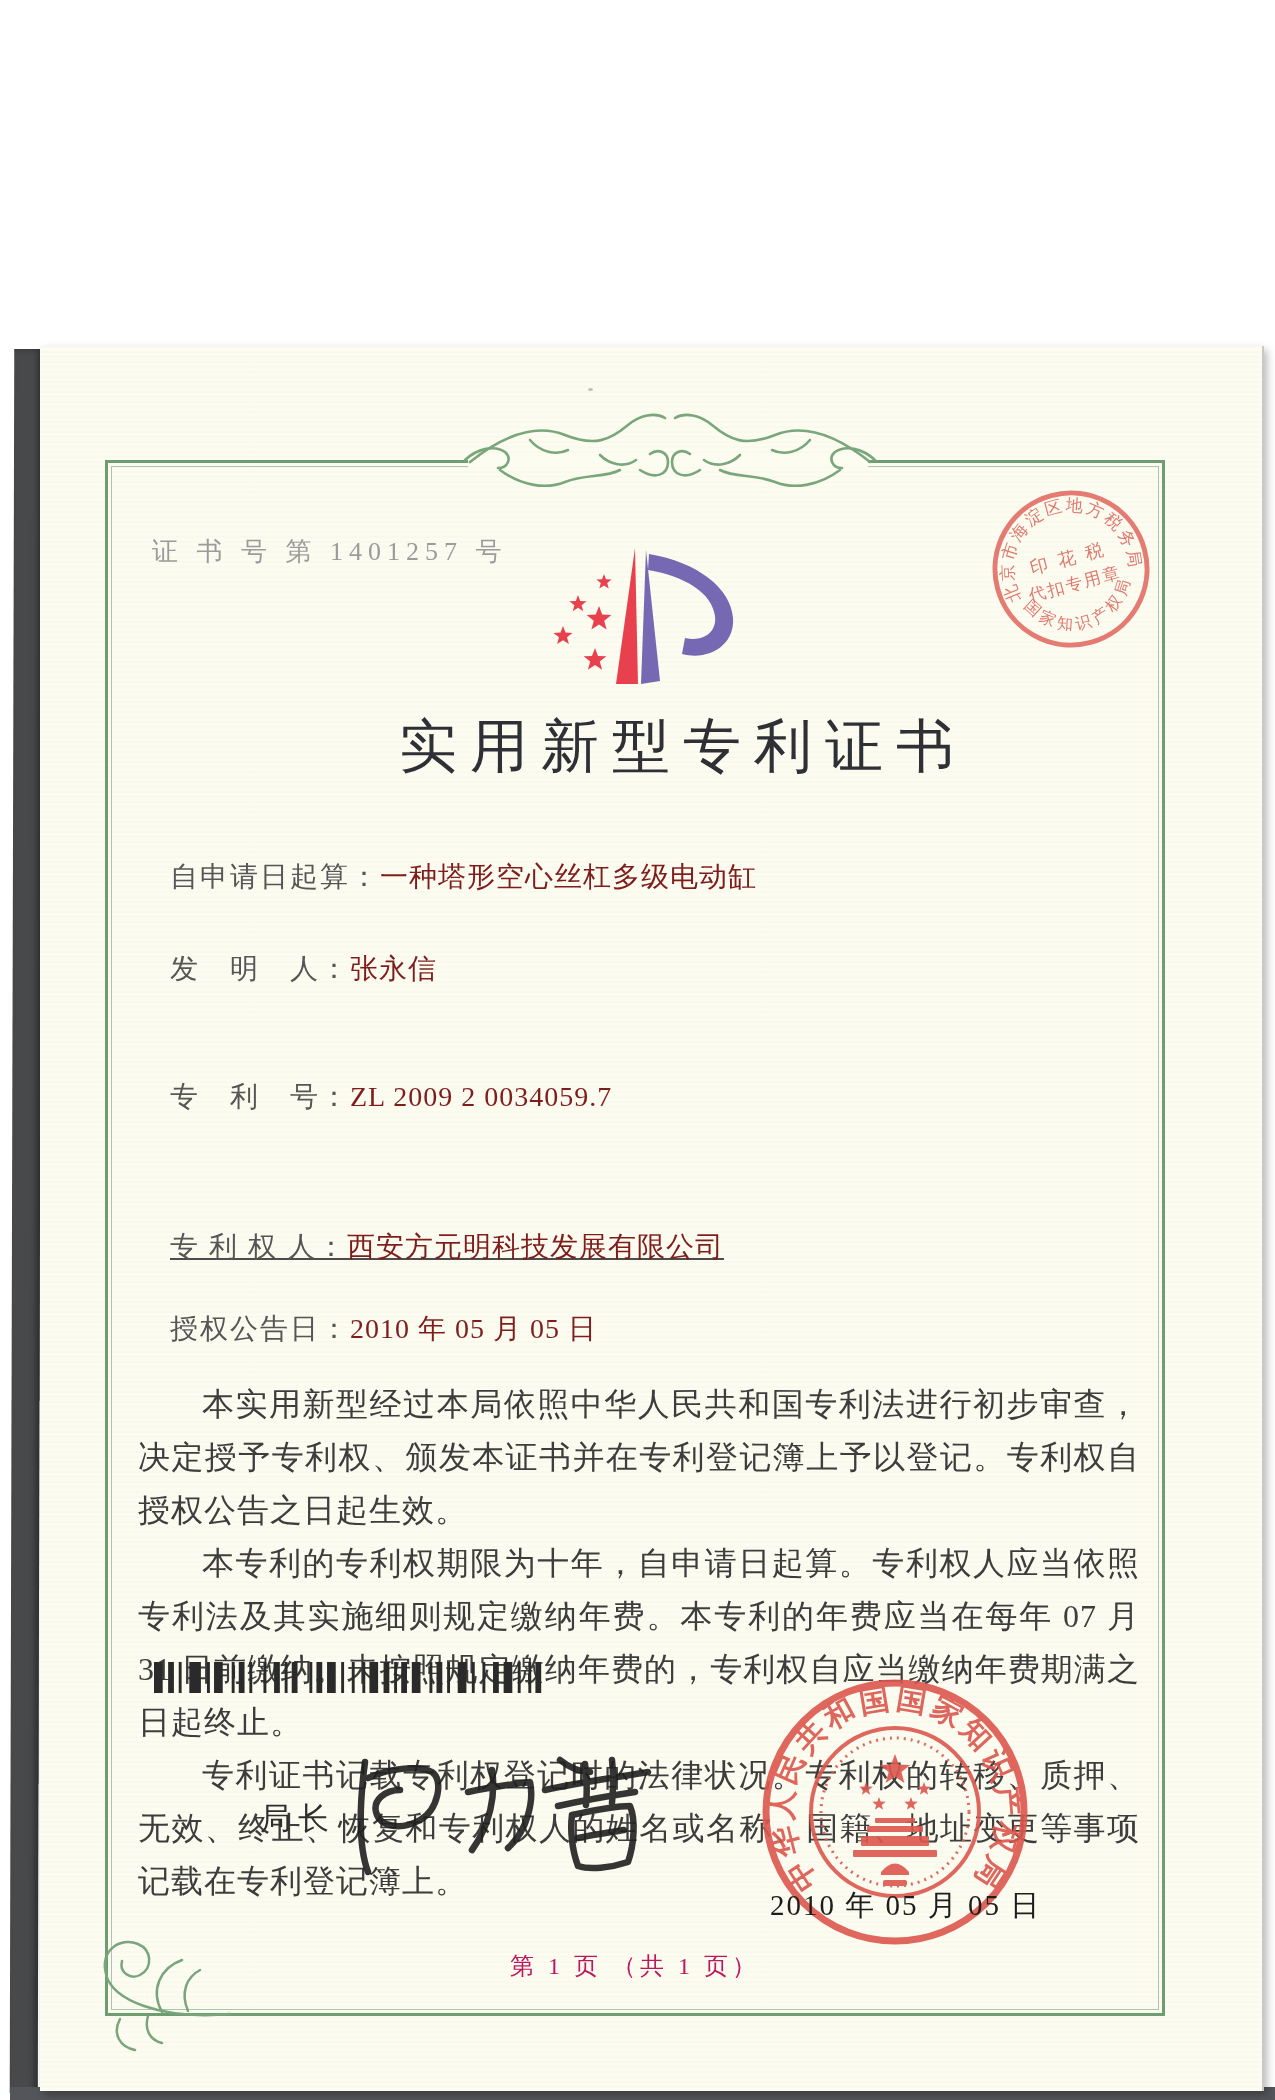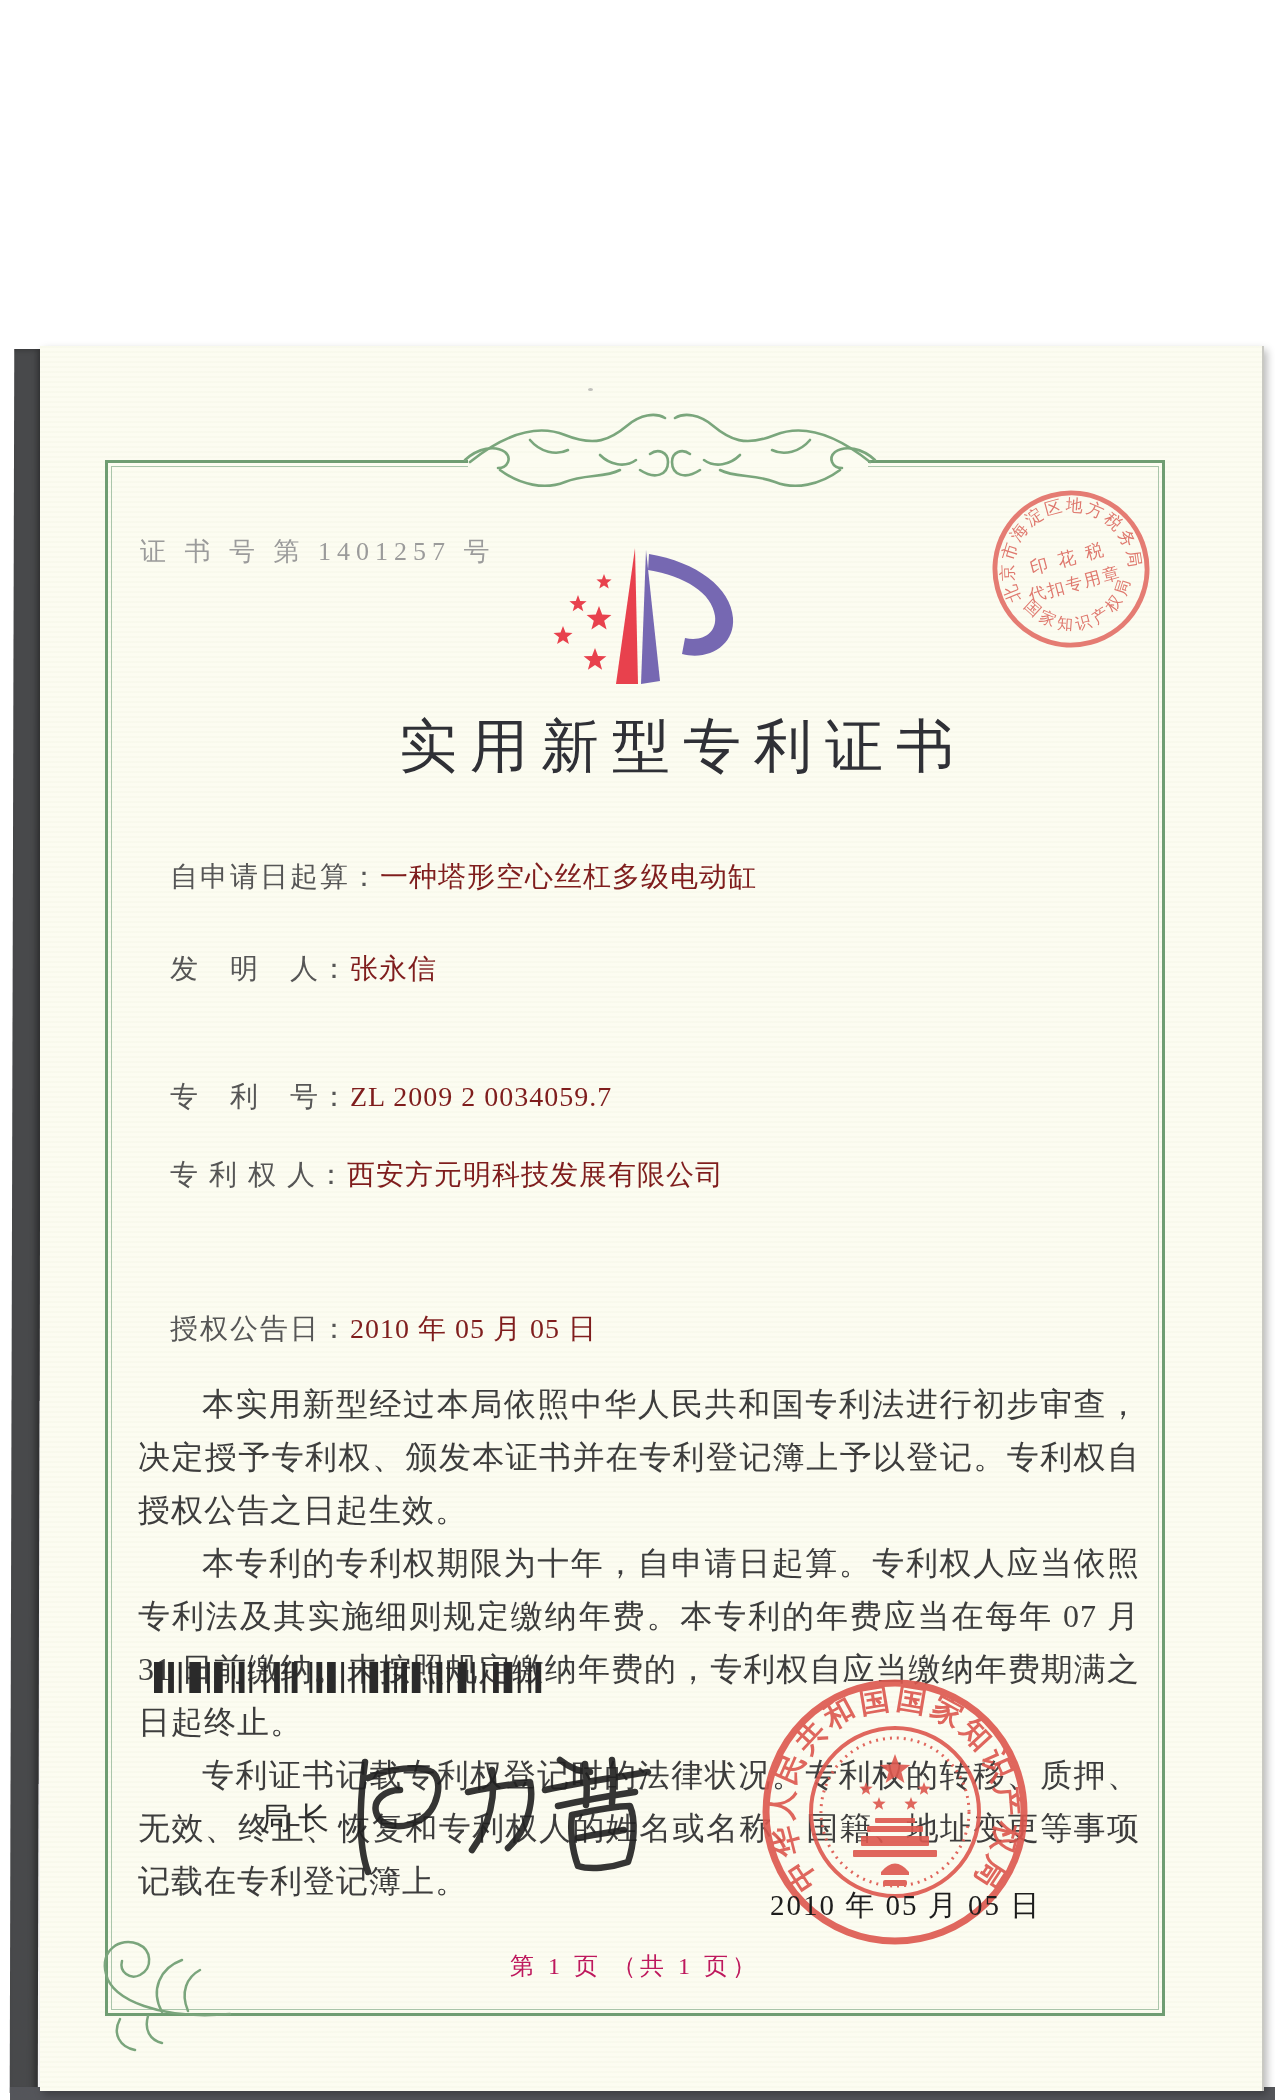--- a/index.html
+++ b/index.html
@@ -12,21 +12,21 @@
   .left-strip{left:12px;top:349px;width:28px;height:1744px;background:#48494b;
     box-shadow:inset -4px 0 6px rgba(0,0,0,.35);transform:rotate(.15deg);}
   .bottom-strip{left:10px;top:2087px;width:1265px;height:13px;background:#54555a;}
   .page{
     left:40px;top:346px;width:1222px;height:1745px;background:#fcfcf1;
     background-image:repeating-linear-gradient(to bottom,rgba(205,215,180,.07) 0 2px,rgba(255,255,255,0) 2px 5px);
     box-shadow:3px 4px 8px rgba(0,0,0,.28);border-right:2px solid #c9c9c3;
   }
   .frame{left:105px;top:460px;width:1060px;height:1556px;border:3px solid #6f9d72;box-sizing:border-box;}
   .frame-inner{position:absolute;inset:3px;border:1px solid #a9c5aa;}
-  .cert-no{left:140px;top:534px;font-size:26px;letter-spacing:6px;color:#9b9b9b;}
+  .cert-no{left:152px;top:534px;font-size:26px;letter-spacing:6px;color:#9b9b9b;}
   .page-title{left:105px;top:708px;width:1156px;text-align:center;font-size:58px;
     letter-spacing:13px;color:#2f3036;font-weight:500;}
   .field-row{left:170px;font-size:28px;color:#4c4c4c;white-space:nowrap;}
   .field-row .lbl{letter-spacing:2px;color:#565656;}
   .field-row .val{color:#7f1d1d;letter-spacing:1px;}
   .body-text{left:138px;top:1378px;width:1002px;font-size:32px;line-height:53px;
     color:#3d3d3d;text-align:justify;}
   .body-text p{margin:0;text-indent:2em;letter-spacing:1px;}
   .director{left:260px;top:1798px;font-size:31px;letter-spacing:7px;color:#2e2e2e;}
   .issue-date{left:770px;top:1886px;width:310px;font-size:29px;letter-spacing:2px;color:#1d1d1d;z-index:6;}
@@ -106,21 +106,21 @@
 
   <div class="abs field-row" style="top:858px;">
     <span class="lbl">自申请日起算：</span><span class="val">一种塔形空心丝杠多级电动缸</span>
   </div>
   <div class="abs field-row" style="top:950px;">
     <span class="lbl">发　明　人：</span><span class="val">张永信</span>
   </div>
   <div class="abs field-row" style="top:1042px;margin-top:36px;">
     <span class="lbl">专　利　号：</span><span class="val">ZL 2009 2 0034059.7</span>
   </div>
-  <div class="abs field-row" style="top:1156px;">
+  <div class="abs field-row" style="top:1228px;text-decoration:underline;">
     <span class="lbl">专 利 权 人：</span><span class="val">西安方元明科技发展有限公司</span>
   </div>
   <div class="abs field-row" style="top:1310px;">
     <span class="lbl">授权公告日：</span><span class="val">2010 年 05 月 05 日</span>
   </div>
 
   <div class="abs body-text">
     <p>本实用新型经过本局依照中华人民共和国专利法进行初步审查，决定授予专利权、颁发本证书并在专利登记簿上予以登记。专利权自授权公告之日起生效。</p>
     <p>本专利的专利权期限为十年，自申请日起算。专利权人应当依照专利法及其实施细则规定缴纳年费。本专利的年费应当在每年 07 月 31 日前缴纳。未按照规定缴纳年费的，专利权自应当缴纳年费期满之日起终止。</p>
     <p>专利证书记载专利权登记时的法律状况。专利权的转移、质押、无效、终止、恢复和专利权人的姓名或名称、国籍、地址变更等事项记载在专利登记簿上。</p>

